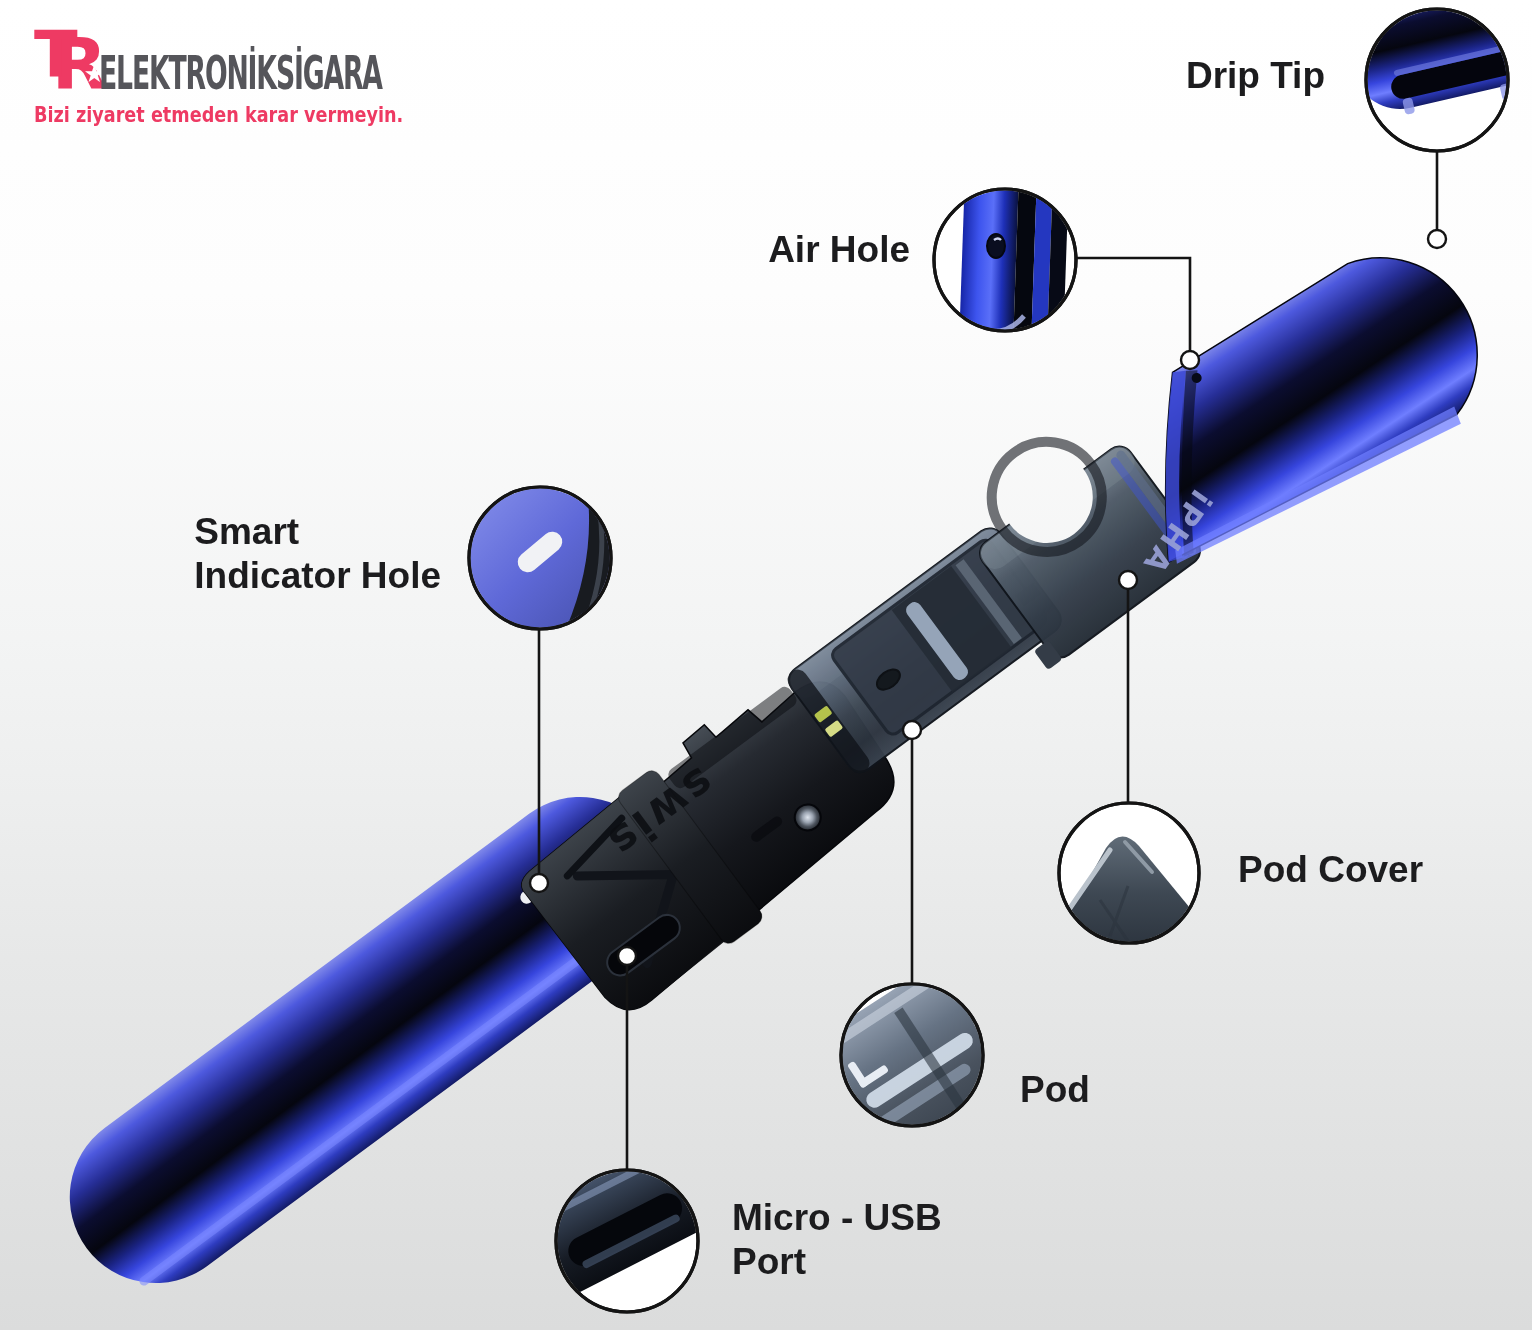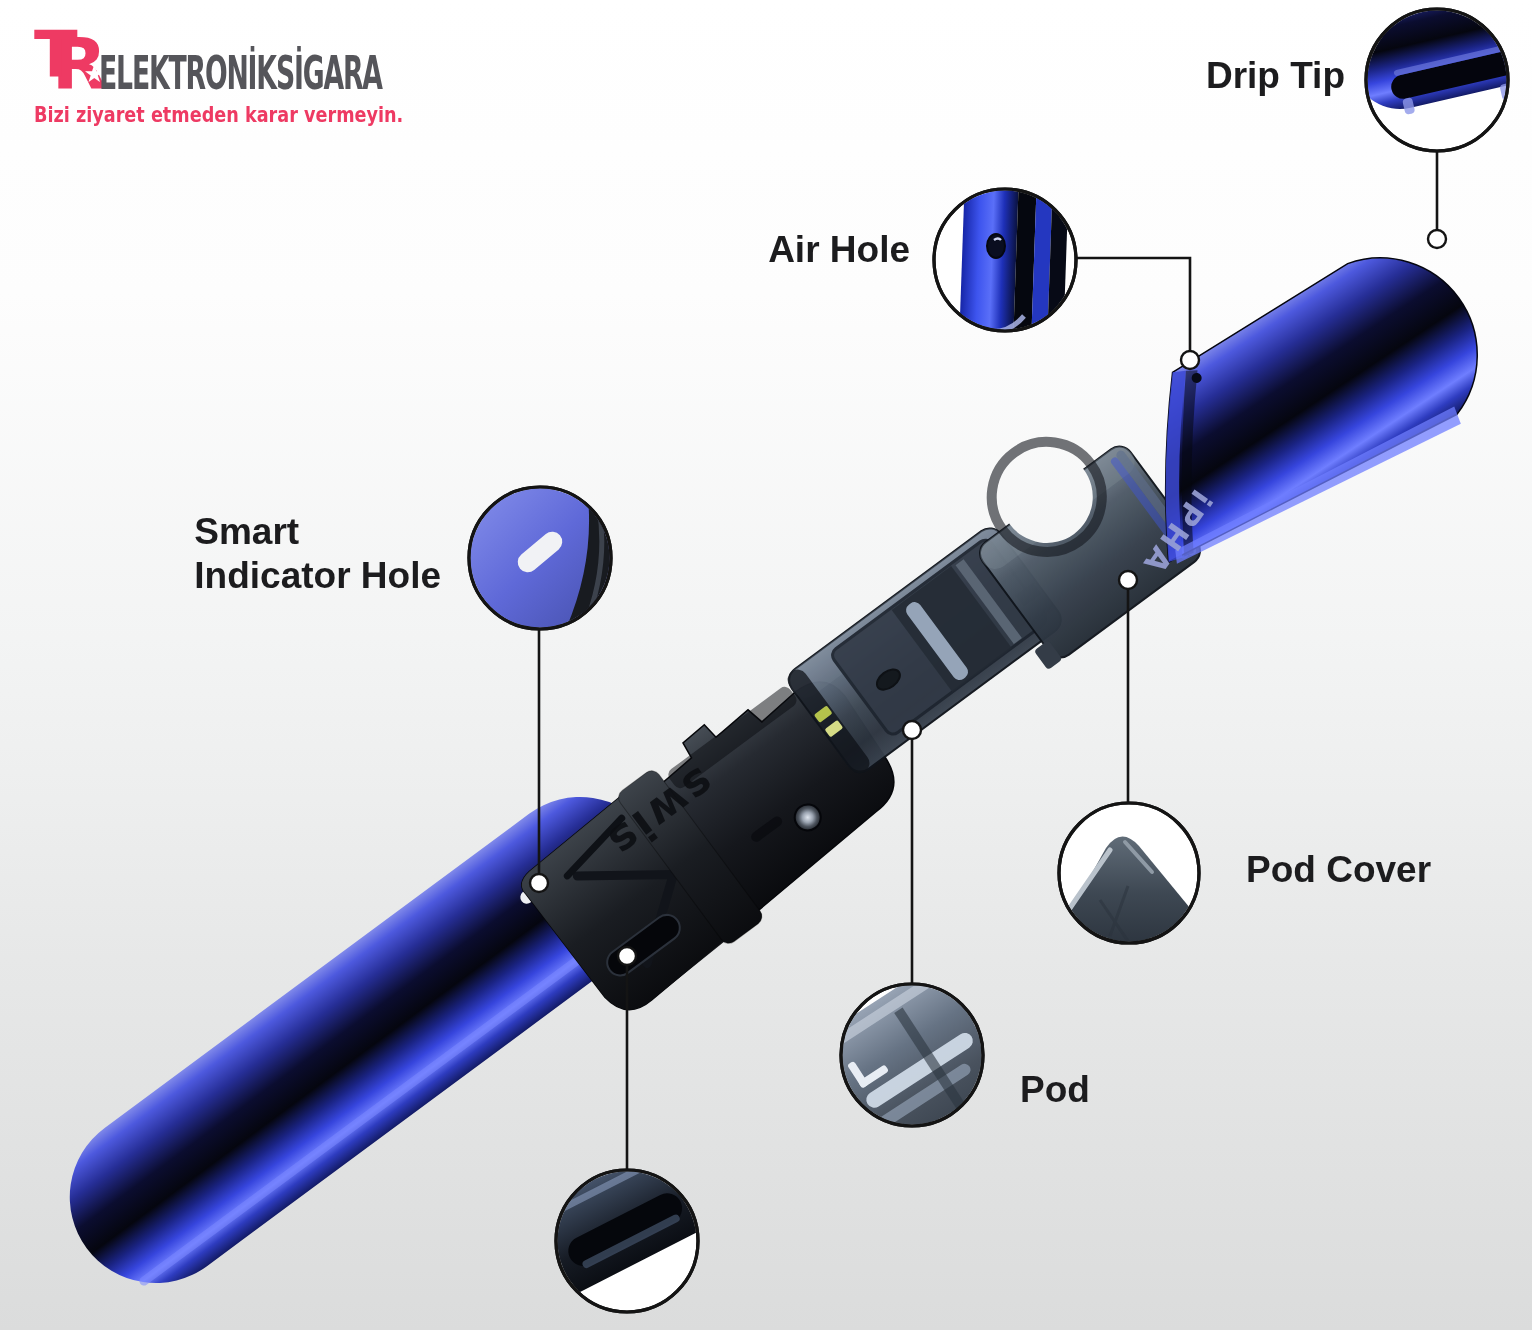--- a/index.html
+++ b/index.html
@@ -285,27 +285,31 @@
 </svg>
 
 <div class="logo">
   <div class="logo-row">
     <span class="mono"><span class="mono-t">T</span><span class="mono-r">R</span><span class="star">★</span></span>
     <span class="logo-name">ELEKTRONİKSİGARA</span>
   </div>
   <div class="tagline">Bizi ziyaret etmeden karar vermeyin.</div>
 </div>
 
-<div class="lbl" style="right:187px;top:54px;text-align:center;">Drip Tip</div>
+<div class="lbl" style="right:207px;top:54px;text-align:center;">Drip Tip</div>
 
 <div class="lbl" style="right:622px;top:228px;text-align:right;">Air Hole</div>
 
 <div class="lbl" style="right:1091px;top:510px;text-align:left;">
   <div>Smart</div>
   <div>Indicator Hole</div>
 </div>
 
-<div class="lbl" style="left:1238px;top:848px;margin-left:8px;">Pod Cover</div>
+<div class="lbl" style="left:1238px;top:848px;">Pod Cover</div>
 
 <div class="lbl" style="left:1020px;top:1068px;">Pod</div>
 
-
+<div class="lbl" style="left:732px;top:1196px;">
+  <div>Micro - USB</div>
+  <div>Port</div>
 </div>
 
+</div>
+
 </body></html>

